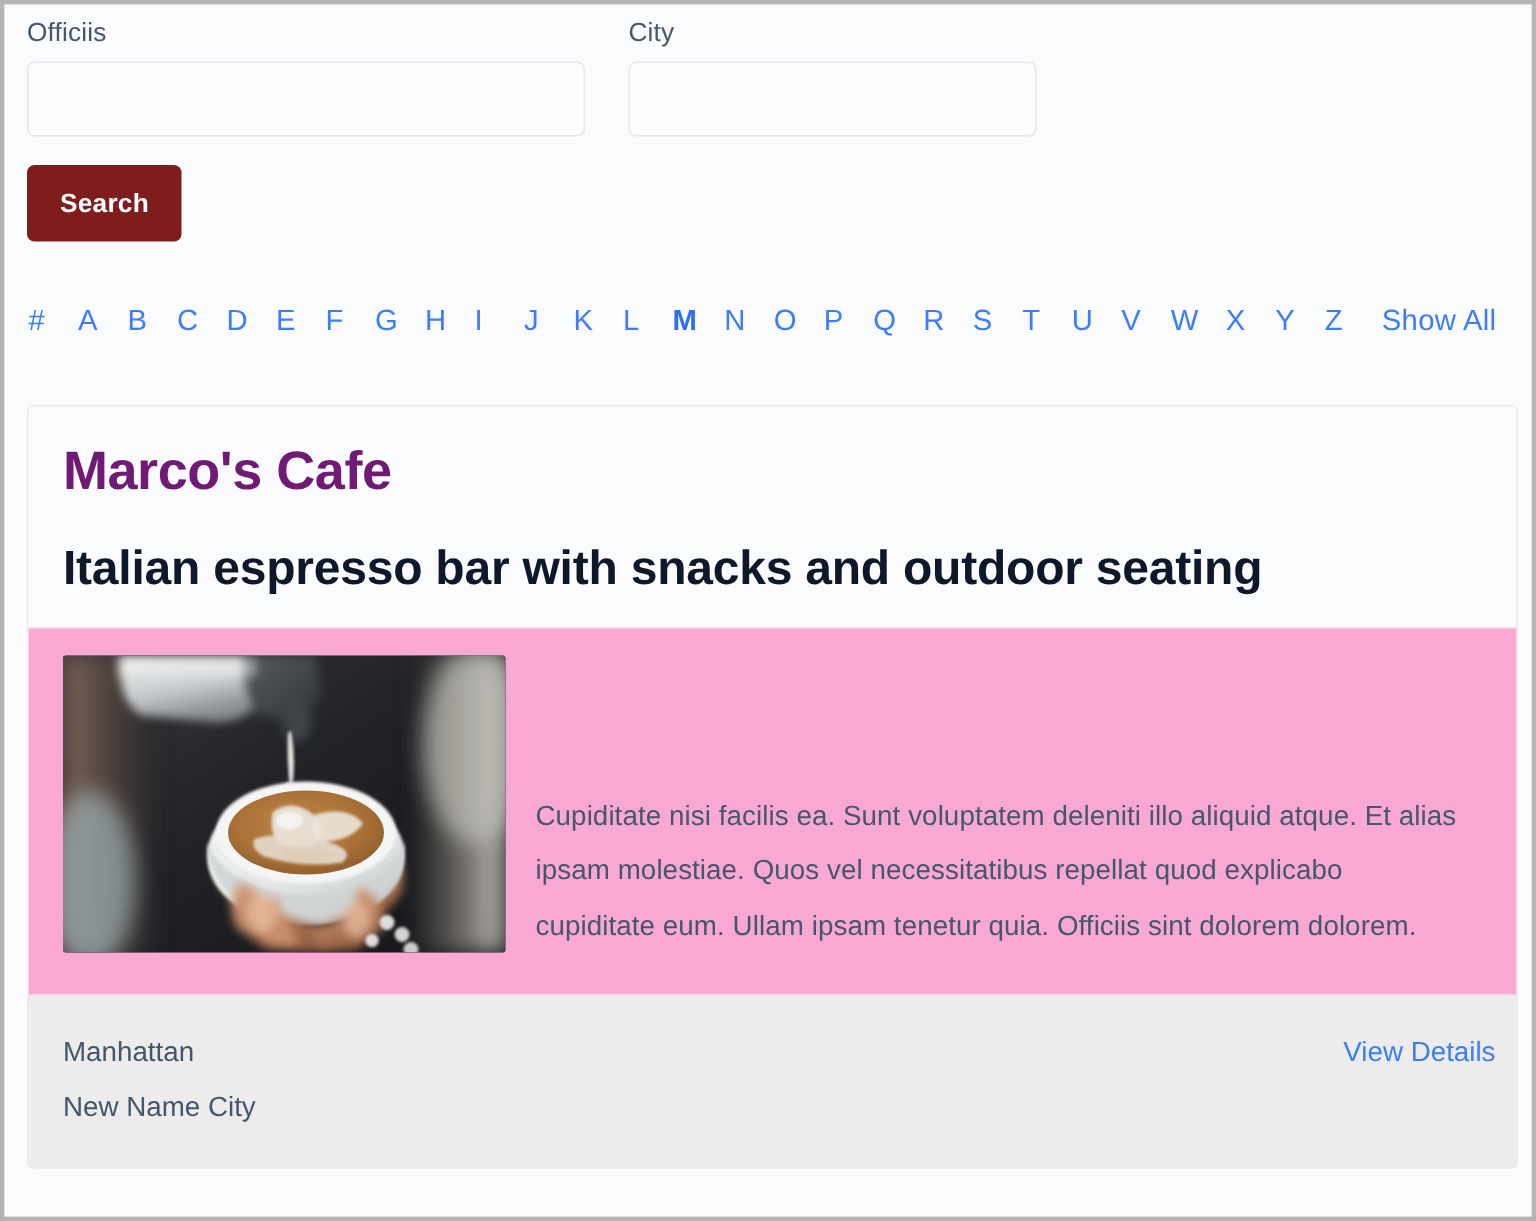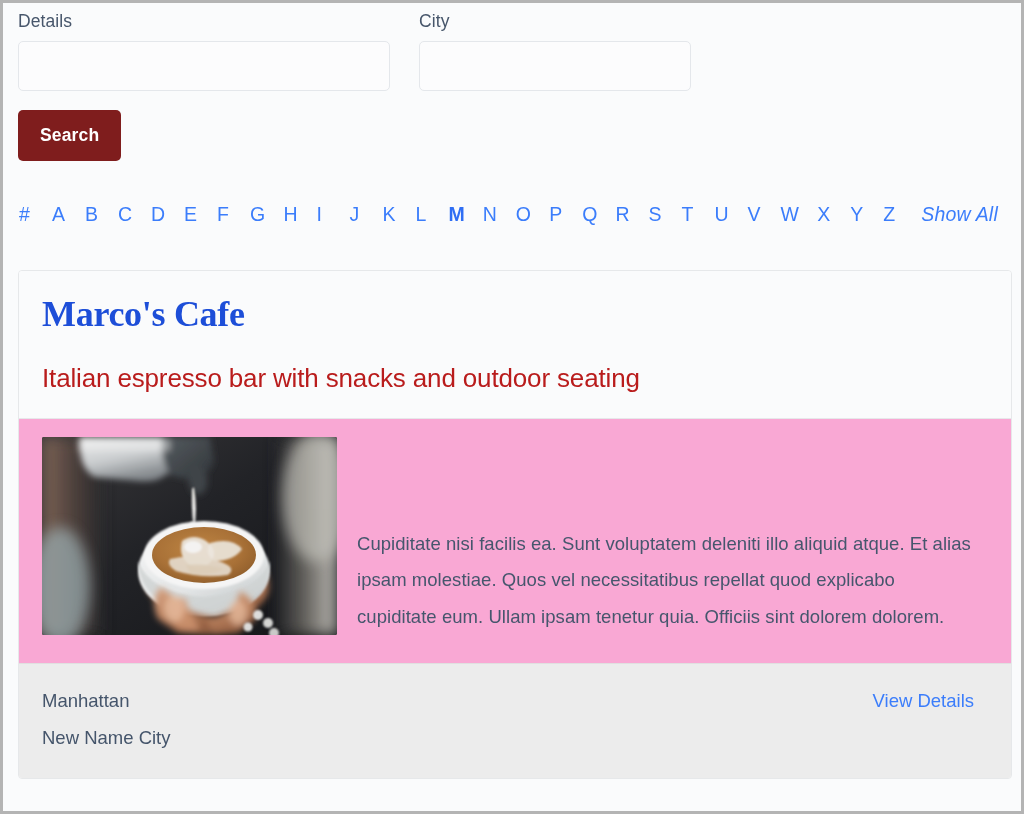--- a/index.html
+++ b/index.html
@@ -117,21 +117,20 @@
     cursor: pointer;
     white-space: nowrap;
   }
   .alpha-link.active {
     font-weight: bold;
     color: #2f6ef4;
   }
   .alpha-link.show-all {
     margin-right: 0;
     margin-left: 5px;
-    font-style: italic;
   }
 
   
   .result-card {
     position: absolute;
     left: 15px;
     top: 267px;
     width: 994px;
     box-sizing: border-box;
     background: #fafbfc;
@@ -142,30 +141,29 @@
   .card-header {
     padding: 22px 23px 24px 23px;
     border-bottom: 1px solid #e6e8ea;
     background: #fafbfc;
   }
   .card-title {
     margin: 0;
     font-size: 36px;
     line-height: 42px;
     font-weight: bold;
-    color: #1d4ed8;
+    color: #701a75;
     letter-spacing: -0.3px;
-    font-family: Liberation Serif, serif;
   }
   .card-subtitle {
     margin: 27px 0 0 0;
-    font-size: 26px;
+    font-size: 32px;
     line-height: 32px;
-    font-weight: normal;
-    color: #b91c1c;
+    font-weight: bold;
+    color: #0f172a;
     letter-spacing: -0.15px;
   }
 
   .card-body {
     display: flex;
     align-items: flex-end;
     padding: 18px 23px 28px 23px;
     background: #f9a8d4;
   }
   .thumb {
@@ -187,21 +185,21 @@
     color: #46566d;
     letter-spacing: 0.05px;
     padding-top: 2px;
     max-width: 620px;
   }
 
   .card-footer {
     display: flex;
     justify-content: space-between;
     align-items: flex-start;
-    padding: 18px 37px 22px 23px;
+    padding: 18px 14px 22px 23px;
     background: #ececec;
     border-top: 1px solid #e0e0e0;
   }
   .footer-location {
     font-size: 18.5px;
     line-height: 37px;
     color: #45556b;
   }
   .footer-link {
     font-size: 18.5px;
@@ -214,21 +212,21 @@
 </head>
 <body>
 
 <div id="page-frame">
   <div id="page-inner">
 
     <div class="search-form">
       <div class="field-row">
 
         <div class="field keyword">
-          <label class="field-label">Details</label>
+          <label class="field-label">Officiis</label>
           <input class="field-input" type="text" placeholder="" style="">
         </div>
 
 
         <div class="field city">
           <label class="field-label">City</label>
           <input class="field-input" type="text" placeholder="" style="">
         </div>
 
       </div>

